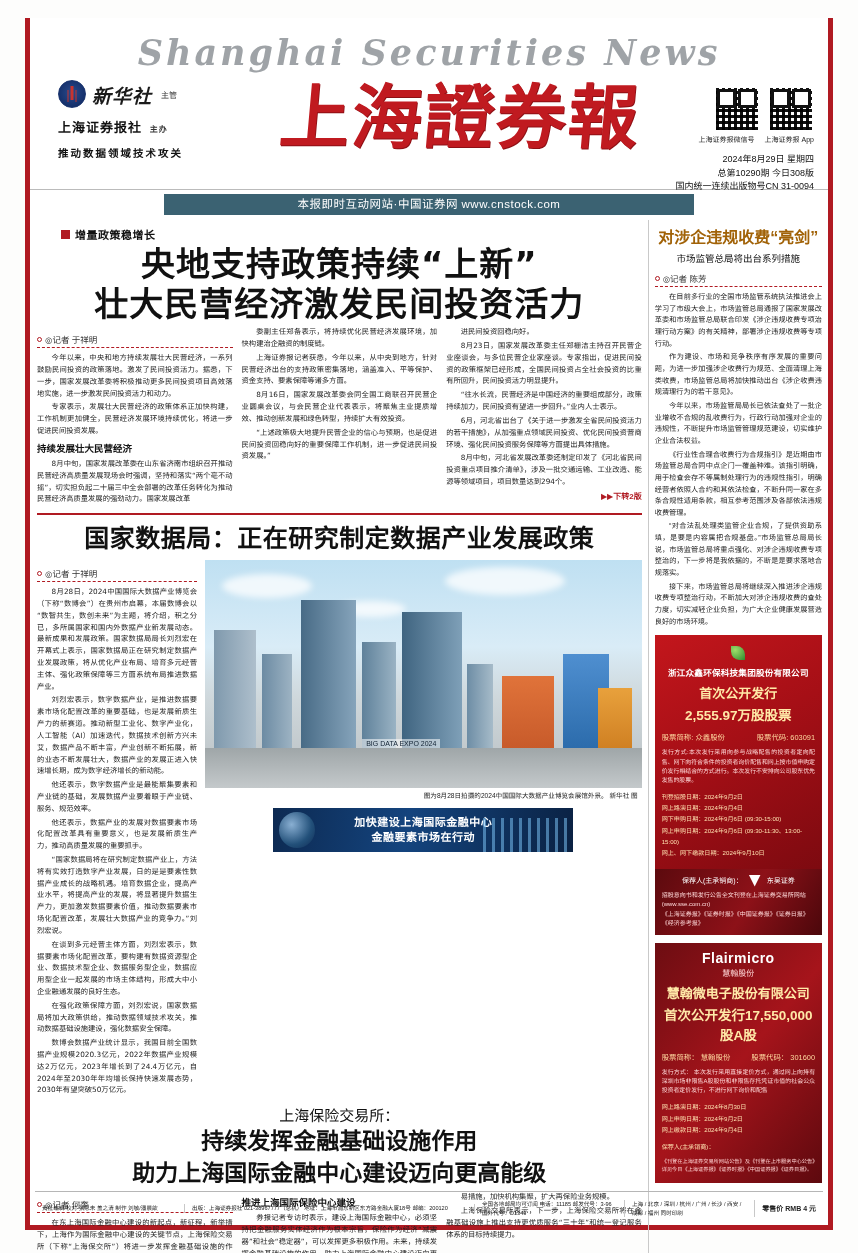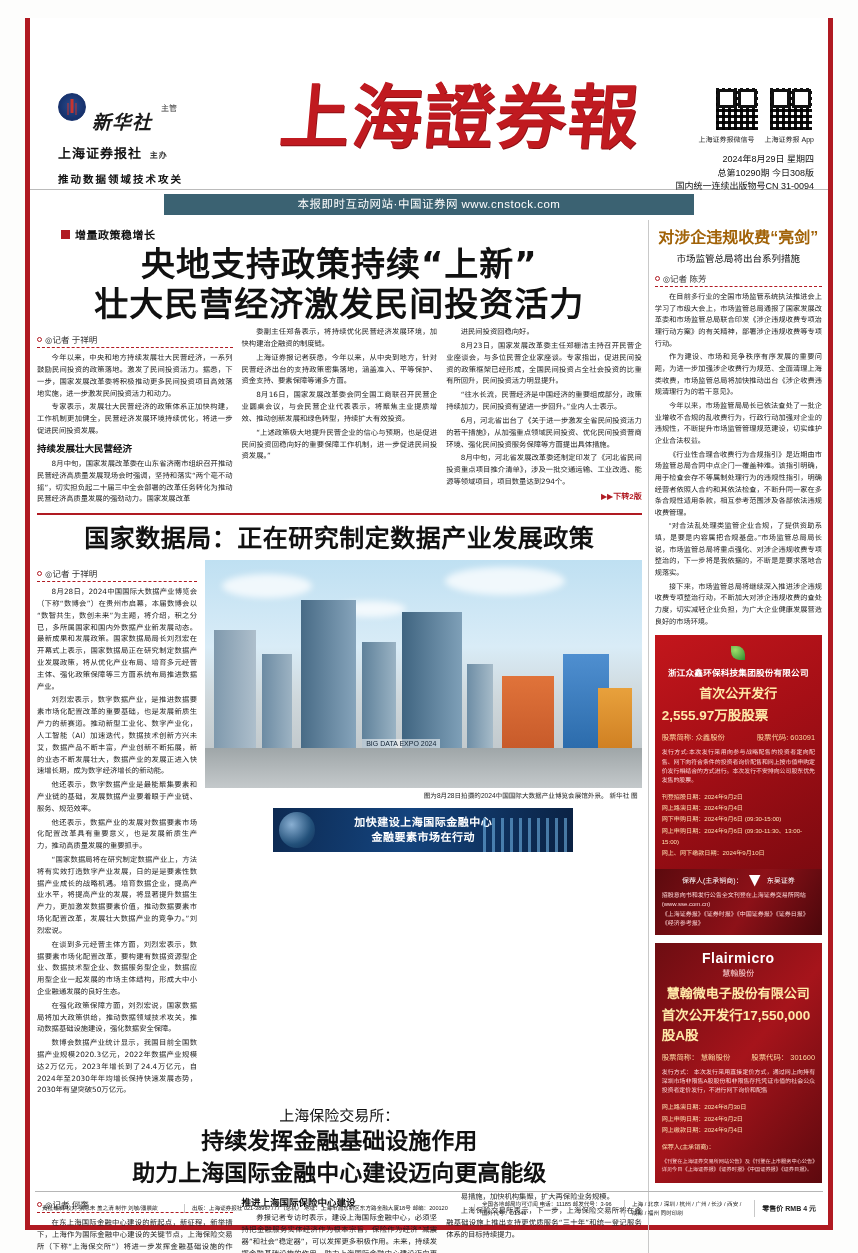--- a/index.html
+++ b/index.html
@@ -58,21 +58,21 @@
     border: 1px solid #1b356f;
   }
   .xinhua-logo::after {
     content: ""; position: absolute; left: 50%; top: 20%;
     width: 3px; height: 14px; background: #c8342f; transform: translateX(-50%);
     box-shadow: -4px 3px 0 -1px #c8342f, 4px 3px 0 -1px #c8342f;
   }
   .xinhua-name {
     font-family: "DejaVu Serif", serif;
     font-size: 19px; font-weight: 700; color: #1b1b1b;
-    font-style: italic; letter-spacing: 1px; margin-top: 27px;
+    font-style: italic; letter-spacing: 1px;
   }
   .tiny-label { font-size: 8px; color: #333; margin-left: 3px; }
   .mast-line2 { margin-top: 9px; font-size: 13px; font-weight: 700; color: #111; letter-spacing: 1px; text-align: left;}
   .mast-line3 { margin-top: 9px; font-size: 10.5px; font-weight: 700; color: #111; letter-spacing: 2px; text-align: left;}
   .cn-title {
     position: absolute;
     left: 245px; top: 48px;
     width: 370px; height: 105px;
     color: #c01a20;
     font-family: "DejaVu Serif", "Liberation Serif", serif;
@@ -182,21 +182,21 @@
   
   .ad { position: relative; margin-top: 8px; color:#fff; overflow:hidden; }
   .ad-red {
     background: linear-gradient(150deg,#c3161c 0%, #a60f16 45%, #7d0a10 100%);
     padding: 8px 7px 10px;
   }
   .ad-logo-row{ display:flex; align-items:center; justify-content:center; gap:4px; height:20px;}
   .leaf { width:14px; height:14px; background: radial-gradient(circle at 30% 30%, #9ede6a, #2e8b2e); border-radius: 0 60% 0 60%; }
   .ad-co { text-align:center; font-size: 8.6px; font-weight:700; margin-top:3px; letter-spacing:.2px;}
   .ad-h1 { text-align:center; font-size: 13px; font-weight:700; color:#ffe9a8; margin-top:5px;}
-  .ad-h2 { font-size: 13.5px; font-weight:700; color:#ffe9a8; margin-top:2px;}
+  .ad-h2 { text-align:center; font-size: 13.5px; font-weight:700; color:#ffe9a8; margin-top:2px;}
   .ad-row { display:flex; justify-content:space-between; font-size:7.4px; margin-top:7px; color:#ffd9a0;}
   .ad-p { font-size:5.9px; line-height:1.55; margin-top:6px; color:#ffd8d8; text-align:justify;}
   .ad-dates { margin-top:6px; font-size:6.1px; line-height:1.85; color:#ffe1b0;}
   .ad-foot { margin-top:6px; font-size:5.2px; line-height:1.5; color:#ffd0d0;}
   .ad-dark {
     background: linear-gradient(130deg,#6d0d12 0%, #a6141b 50%, #5d090e 100%);
     padding: 7px 7px 9px;
   }
   .flair { text-align:center; font-size:14px; font-weight:700; letter-spacing:.5px; color:#fff;}
   .flair-cn { text-align:center; font-size:8px; color:#ffd7d7; margin-top:1px;}
@@ -216,20 +216,21 @@
   .footer > div:last-child{ border-right:none; font-weight:700; font-size:7px;}
   .f1{ width:150px;} .f2{ width:290px;} .f3{ width:150px;} .f4{ flex:1;}
 </style>
 </head>
 <body>
 
 <div class="page">
   <div class="frame">
 
     <div class="masthead">
+      <div class="eng-title">Shanghai Securities News</div>
 
       <div class="masthead-left">
         <div class="xinhua-row">
           <span class="xinhua-logo"></span>
           <span class="xinhua-name">新华社</span>
           <span class="tiny-label">主管</span>
         </div>
         <div class="mast-line2">
           <span>上海证券报社</span>
           <span class="tiny-label">主办</span>

